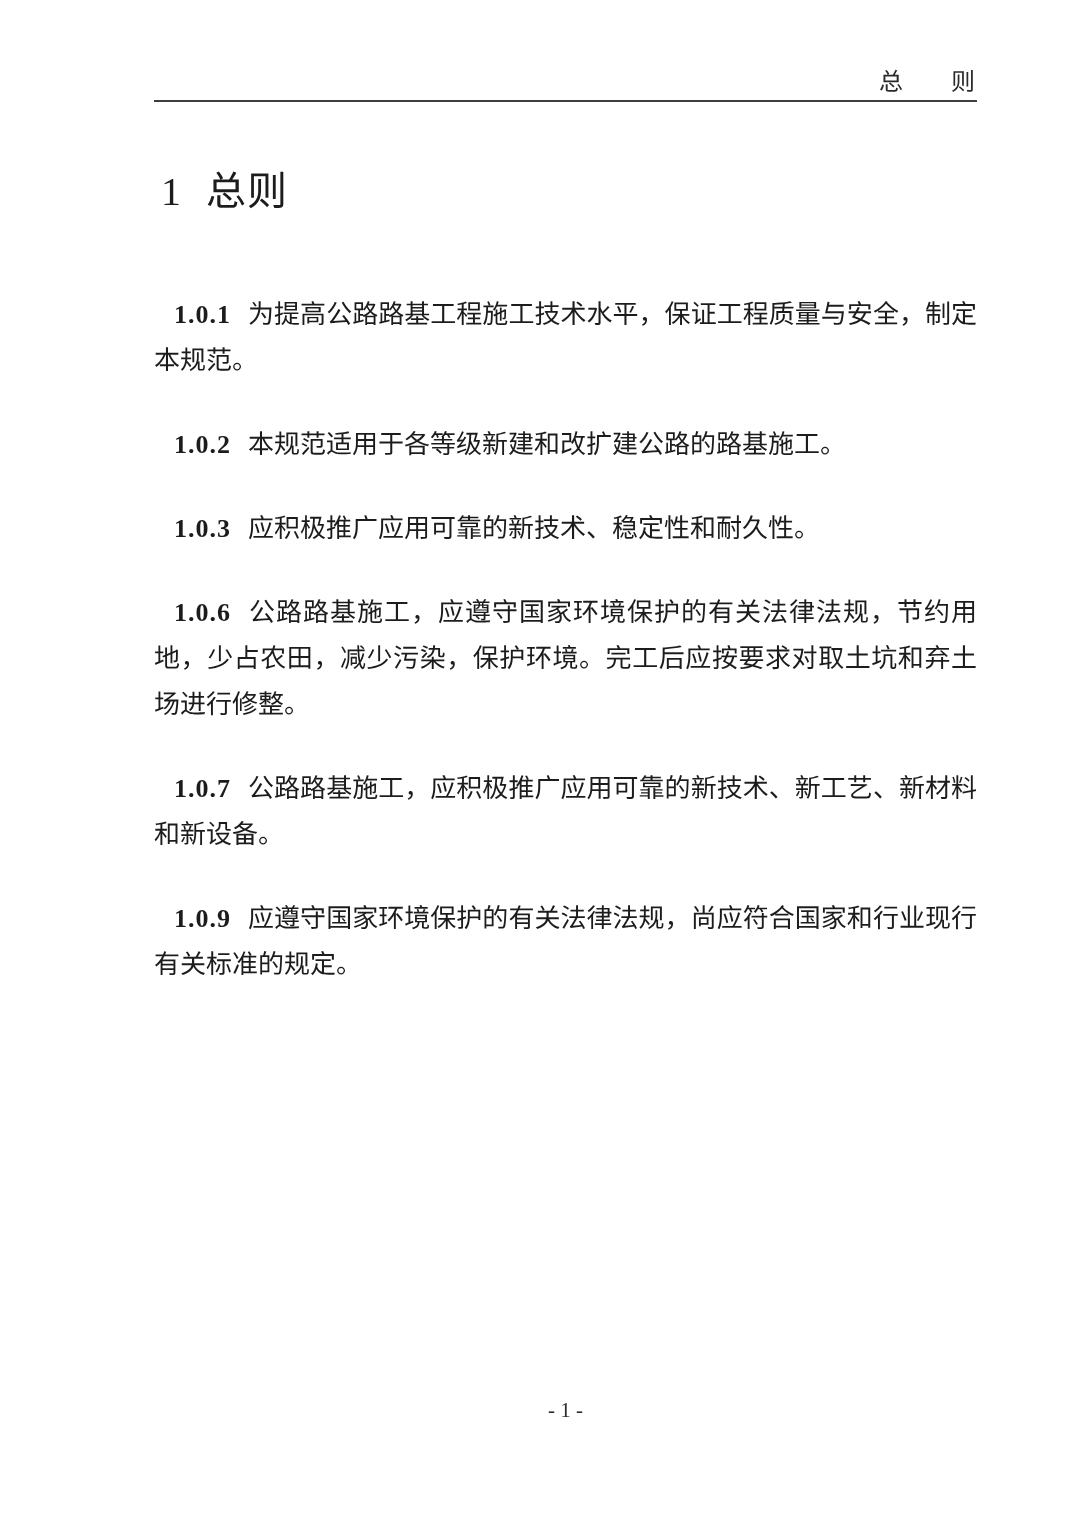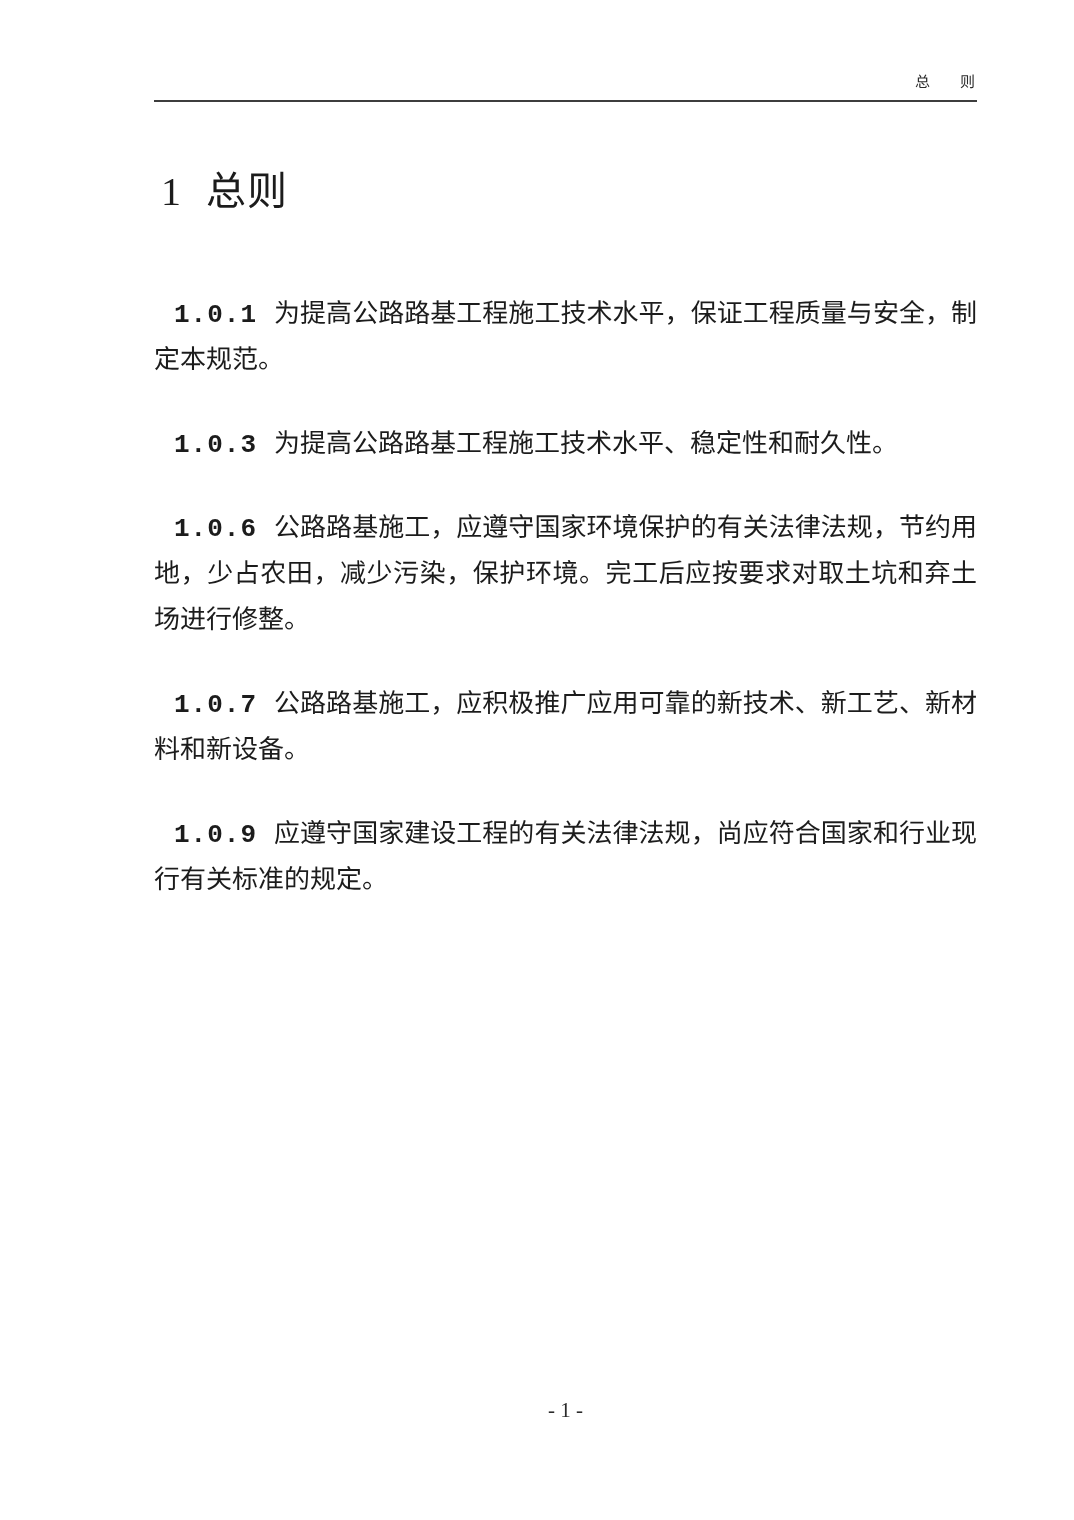--- a/index.html
+++ b/index.html
@@ -20,21 +20,21 @@
     top: 0;
     width: 823px;
     height: 100%;
   }
   .running-header {
     padding-top: 71px;
     padding-bottom: 6px;
     padding-right: 2px;
     border-bottom: 2px solid #3d3d3d;
     text-align: right;
-    font-size: 15px;
+    font-size: 24px;
     line-height: 23px;
     color: #2a2a2a;
   }
   .chapter-title {
     margin: 64px 0 0 7px;
     font-size: 40px;
     font-weight: 400;
     line-height: 52px;
     letter-spacing: 1px;
     display: flex;
@@ -43,21 +43,20 @@
   .chapter-title .title-number { margin-right: 24px; }
   .body-text {
     margin-top: 74px;
     font-size: 26px;
     line-height: 46px;
     text-align: justify;
   }
   .clause {
     margin: 0 0 38px 0;
     text-indent: 20px;
-    font-family: Liberation Mono, monospace;
   }
   .clause .clause-number {
     font-weight: 700;
     letter-spacing: 1px;
     margin-right: 17px;
   }
   .page-footer {
     position: absolute;
     left: 154px;
     width: 823px;
@@ -80,30 +79,33 @@
     <h1 class="chapter-title">
       <span class="title-number">1</span>
       <span>总则</span>
     </h1>
 
     <div class="body-text">
       <p class="clause">
         <span class="clause-number">1.0.1</span><span>为提高公路路基工程施工技术水平，保证工程质量与安全，制定本规范。</span>
       </p>
       <p class="clause">
-        <span class="clause-number">1.0.3</span><span>为提高公路路基工程施工技术水平、稳定性和耐久性。</span>
+        <span class="clause-number">1.0.2</span><span>本规范适用于各等级新建和改扩建公路的路基施工。</span>
+      </p>
+      <p class="clause">
+        <span class="clause-number">1.0.3</span><span>应积极推广应用可靠的新技术、稳定性和耐久性。</span>
       </p>
       <p class="clause">
         <span class="clause-number">1.0.6</span><span>公路路基施工，应遵守国家环境保护的有关法律法规，节约用地，少占农田，减少污染，保护环境。完工后应按要求对取土坑和弃土场进行修整。</span>
       </p>
       <p class="clause">
         <span class="clause-number">1.0.7</span><span>公路路基施工，应积极推广应用可靠的新技术、新工艺、新材料和新设备。</span>
       </p>
       <p class="clause">
-        <span class="clause-number">1.0.9</span><span>应遵守国家建设工程的有关法律法规，尚应符合国家和行业现行有关标准的规定。</span>
+        <span class="clause-number">1.0.9</span><span>应遵守国家环境保护的有关法律法规，尚应符合国家和行业现行有关标准的规定。</span>
       </p>
     </div>
   </div>
 
   <div class="page-footer">
     <span>- 1 -</span>
   </div>
 </div>
 
 </body></html>

